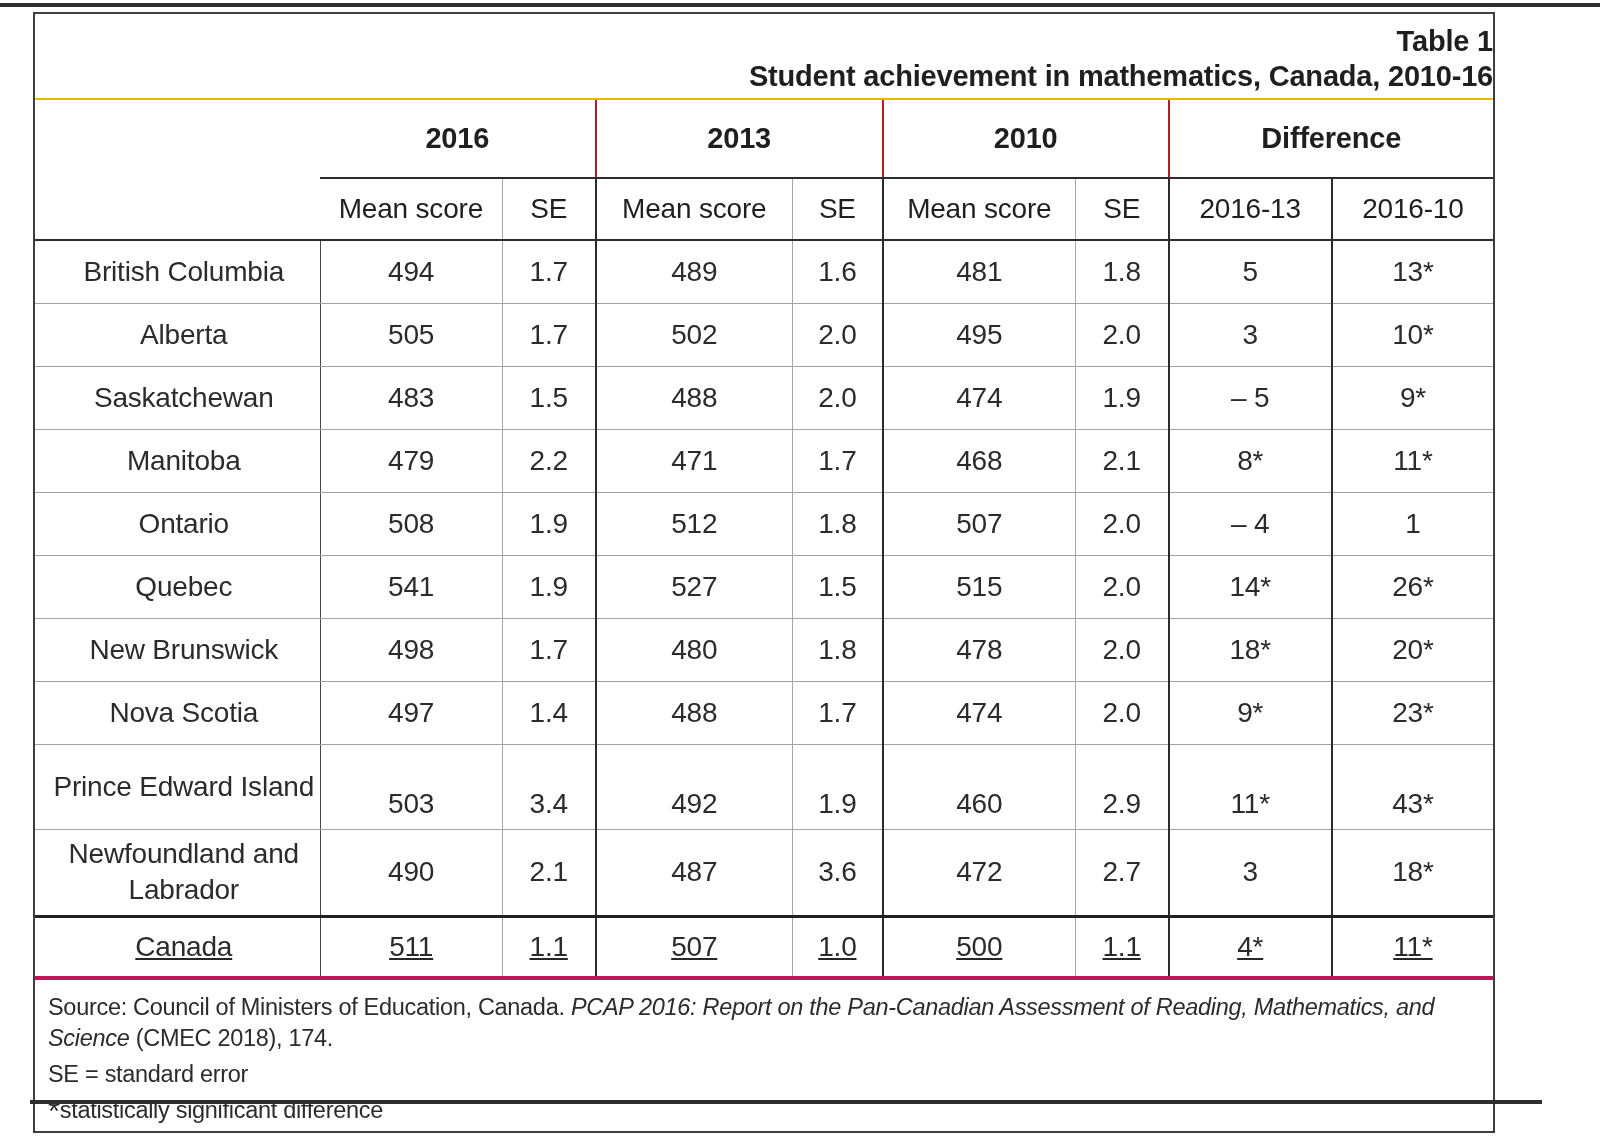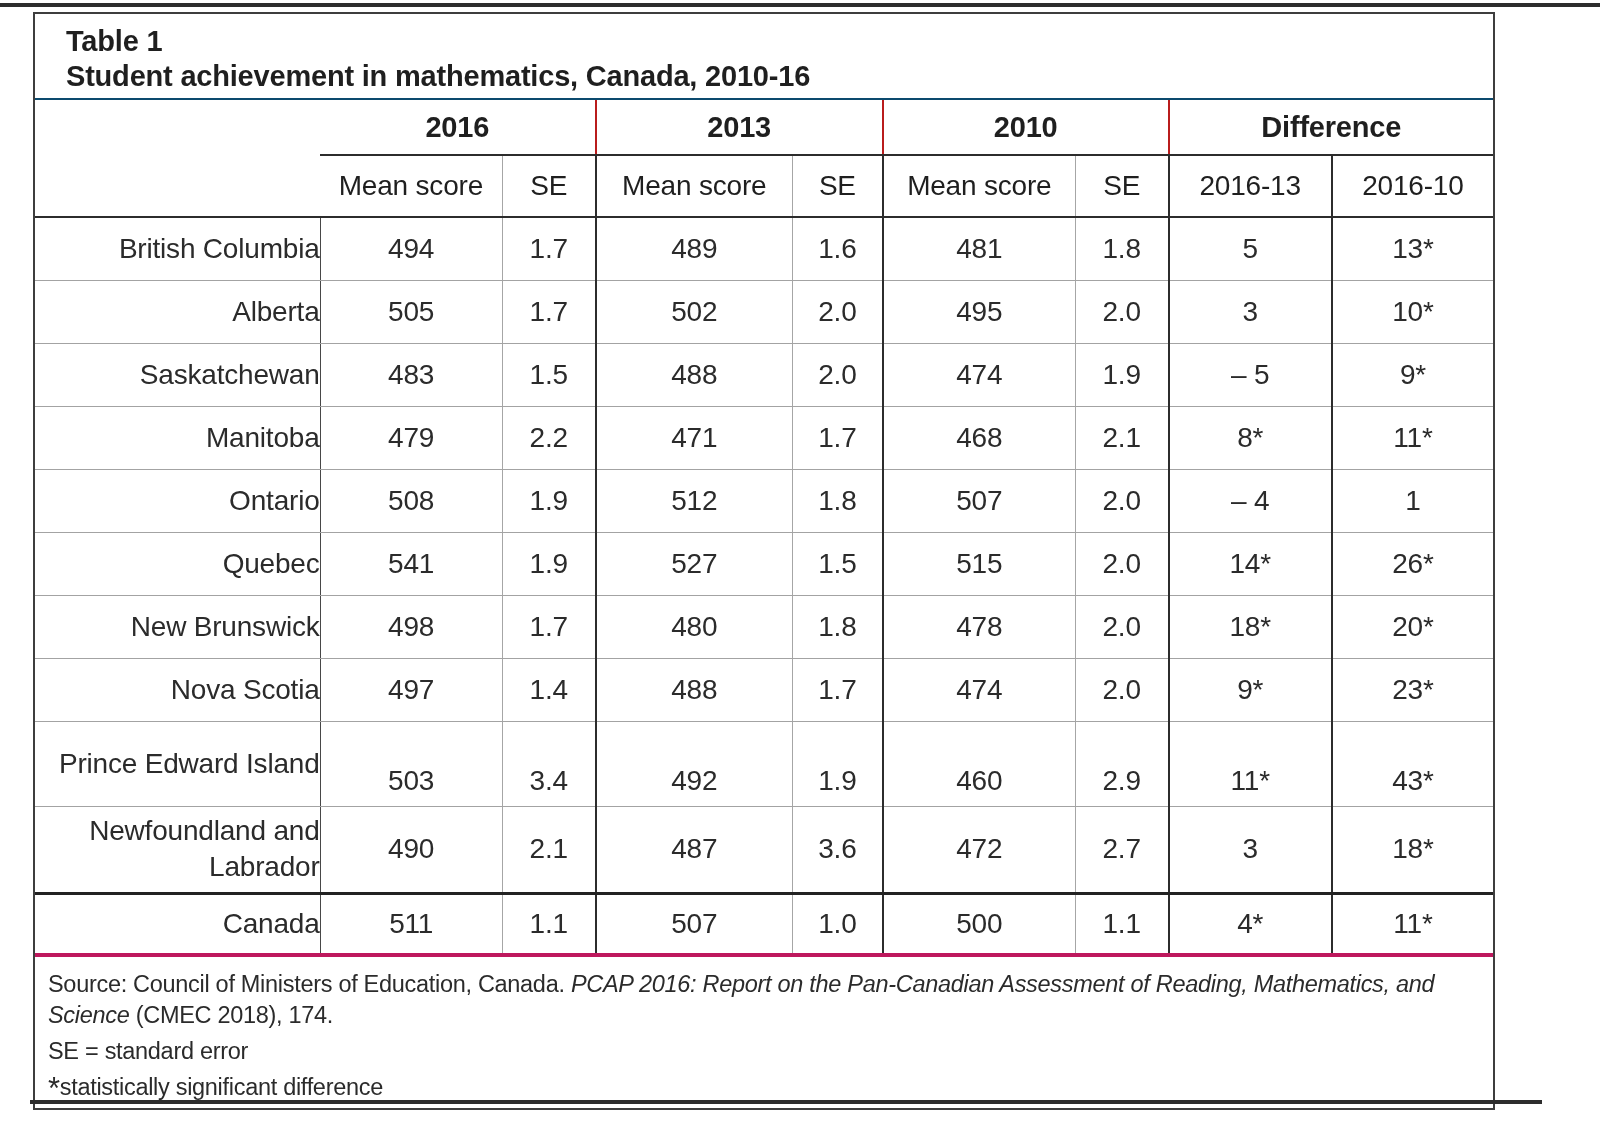--- a/index.html
+++ b/index.html
@@ -13,49 +13,49 @@
 
   .table-box {
     position:absolute; left:33px; top:12px; width:1458px;
     border:2px solid #3e3e3e; background:#ffffff;
   }
   table { width:100%; height:1089px; border-collapse:collapse; table-layout:fixed; }
   td { padding:0; font-size:28px; color:#2b2b2b; vertical-align:middle; }
 
   
   tr.title-row { height:85px; }
-  td.t-title { border-bottom:2px solid #0c4a6e; vertical-align:top; padding:10px 0 0 31px; }
+  td.t-title { border-bottom:2px solid #eab308; vertical-align:top; padding:10px 0 0 13px;text-align:right; }
   .tl1, .tl2 { font-weight:bold; font-size:29px; line-height:35px; color:#1f1f1f; }
 
   
-  tr.year-row { height:56px; }
+  tr.year-row { height:79px; }
   tr.sub-row  { height:62px; }
   td.prov-head { border-bottom:2px solid #2c2c2c; }
   td.year { text-align:center; font-weight:bold; font-size:29px; color:#1f1f1f;
             border-bottom:2px solid #2c2c2c; }
   td.gbl  { border-left:2px solid #b91c1c; }
   td.sub  { text-align:center; font-weight:normal; font-size:28px; color:#1f1f1f;
             border-bottom:2px solid #2c2c2c; }
 
   
   .thin-r { border-right:1px solid #a6a6a6; }  
   .gb     { border-right:2px solid #2c2c2c; }  
   .prov   { border-right:1px solid #474747; }  
 
   
   tr.data { height:63px; }
   tr.data td { border-bottom:1px solid #a3a3a3; }
-  td.prov { text-align:right; padding-left:13px; }
+  td.prov { text-align:center; padding-left:13px; }
   td.num  { text-align:center; }
   tr.r-pei { height:85px; }
   tr.r-pei td.prov { line-height:36px;margin-top:16px; }
   tr.r-pei td.num { vertical-align:bottom; padding-bottom:9px; }
   tr.r-nl  { height:87px; }
   tr.r-nl td.prov { line-height:36px; }
-  tr.r-canada { height:62px; }
+  tr.r-canada { height:62px;text-decoration:underline; }
   tr.r-canada td { border-top:3px solid #222222; border-bottom:none; }
 
   
   td.footer-cell {
     border-top:4px solid #be185d; vertical-align:top;
     padding:12px 34px 0 13px; font-size:23.5px; color:#2b2b2b; letter-spacing:-0.3px;
   }
   .footer-cell p { margin:0 0 5px 0; line-height:31px; }
   .italic { font-style:italic; }
   .big-ast { font-size:31px; line-height:0; vertical-align:-4px; }

